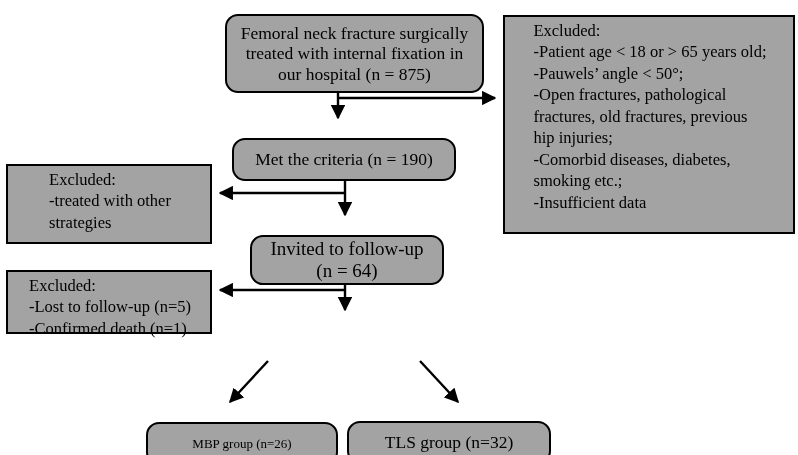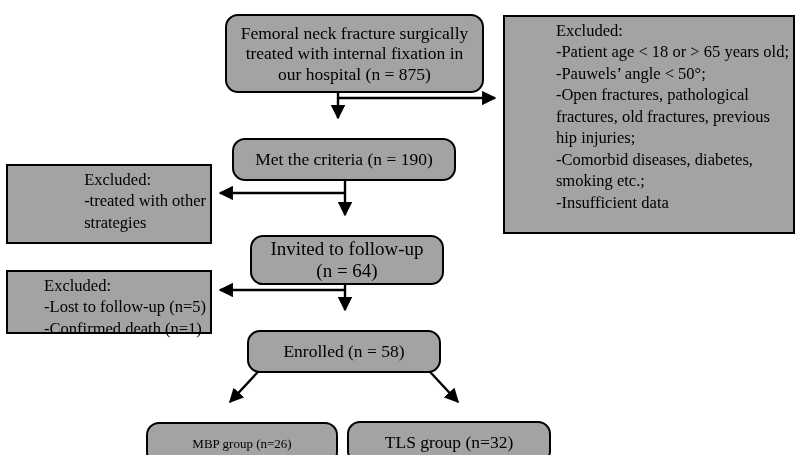--- a/index.html
+++ b/index.html
@@ -26,21 +26,21 @@
     justify-content: center;
     text-align: center;
     line-height: 1.18;
     z-index: 2;
     margin-top: 12px;
   }
   .node.rounded { border-radius: 13px; }
   .node.rect { border-radius: 0; }
   .node .txt { white-space: pre-line; display: block; padding: 0 6px; }
   .node.left-align {
-    justify-content: flex-end;
+    justify-content: center;
     align-items: flex-start;
     text-align: left;
   }
   .node.left-align .txt {
     padding: 3px 4px 0 6px;
     line-height: 1.30;
   }
 
   
   #box-screened { left: 225px; top: 2px;   width: 259px; height: 79px;  font-size: 17.5px; }
@@ -140,23 +140,20 @@
     <span class="txt">Invited to follow-up
 (n = 64)</span>
   </div>
 
   <div class="node rect left-align" id="box-excl-2">
     <span class="txt">Excluded:
 -Lost to follow-up (n=5)
 -Confirmed death (n=1)</span>
   </div>
 
-  <div class="node rounded" id="box-enrolled">
-    <span class="txt">Enrolled (n = 58)</span>
-  </div>
 
   <div class="node rounded" id="box-mbp">
     <span class="txt">MBP group (n=26)</span>
   </div>
 
   <div class="node rounded" id="box-tls">
     <span class="txt">TLS group (n=32)</span>
   </div>
 
 </div>

